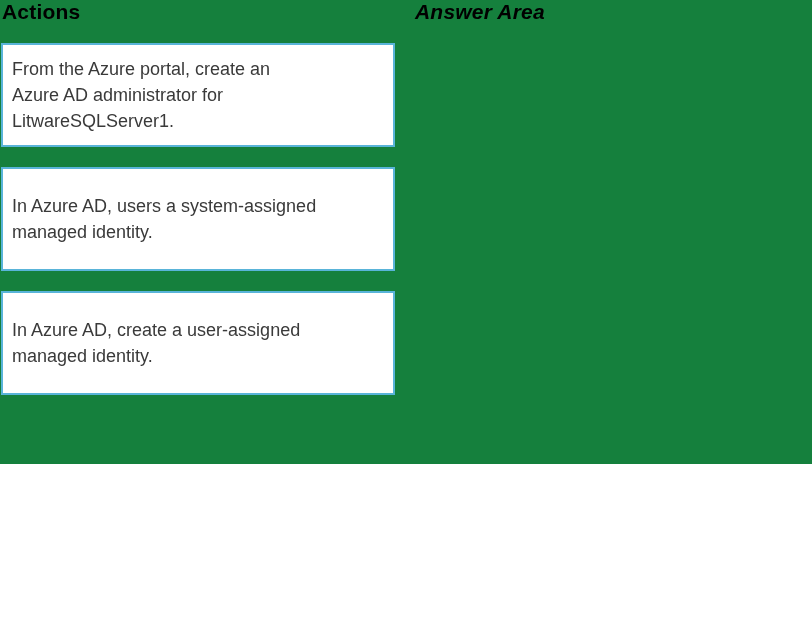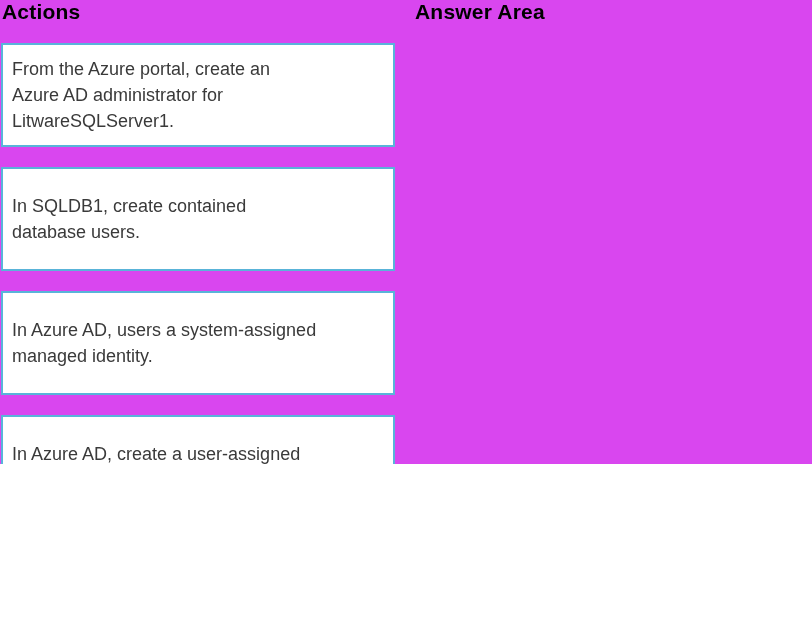--- a/index.html
+++ b/index.html
@@ -5,34 +5,34 @@
   html, body {
     margin: 0;
     padding: 0;
     background: #ffffff;
     font-family: "Liberation Sans", sans-serif;
   }
   .stage {
     position: relative;
     width: 812px;
     height: 464px;
-    background: #d946ef;
+    background: #15803d;
     overflow: hidden;
   }
   .col-header {
     position: absolute;
     top: 0;
     font-size: 21px;
     font-weight: bold;
     color: #000000;
     letter-spacing: 0.2px;
     white-space: nowrap;
   }
   .header-actions { left: 2px; }
-  .header-answer  { left: 415px; }
+  .header-answer  { left: 415px; font-style: italic; }
   .actions-list {
     position: absolute;
     left: 1px;
     top: 43px;
     width: 394px;
   }
   .action-card {
     box-sizing: border-box;
     width: 394px;
     height: 104px;
@@ -68,24 +68,20 @@
   <div class="col-header header-answer">Answer Area</div>
 
   <div class="actions-list">
 
     <div class="action-card">
       <span class="label">From the Azure portal, create an
 Azure AD administrator for
 LitwareSQLServer1.</span>
     </div>
 
-    <div class="action-card">
-      <span class="label">In SQLDB1, create contained
-database users.</span>
-    </div>
 
 
     <div class="action-card">
       <span class="label">In Azure AD, users a system-assigned
 managed identity.</span>
     </div>
 
     <div class="action-card">
       <span class="label">In Azure AD, create a user-assigned
 managed identity.</span>

